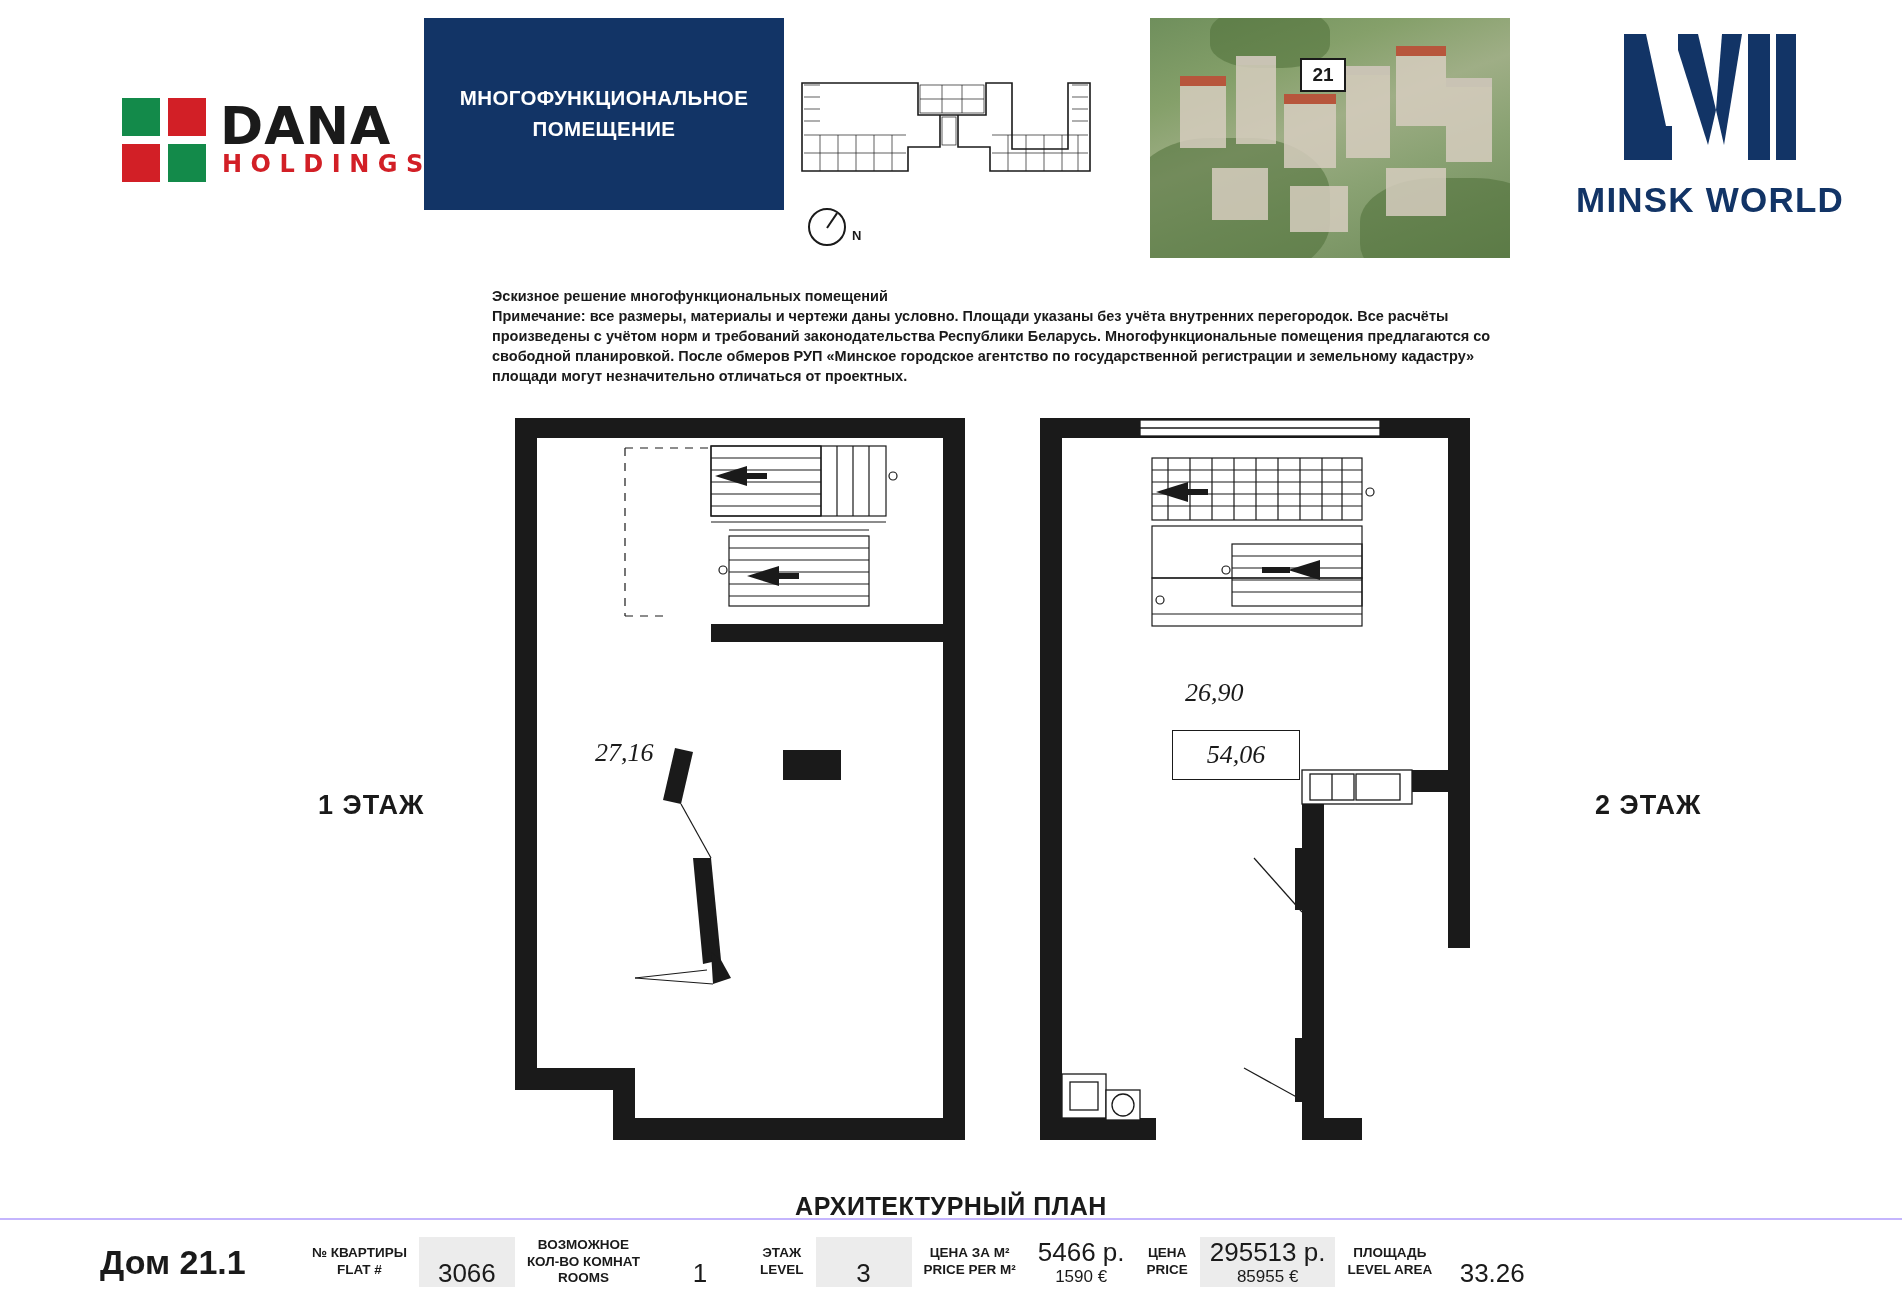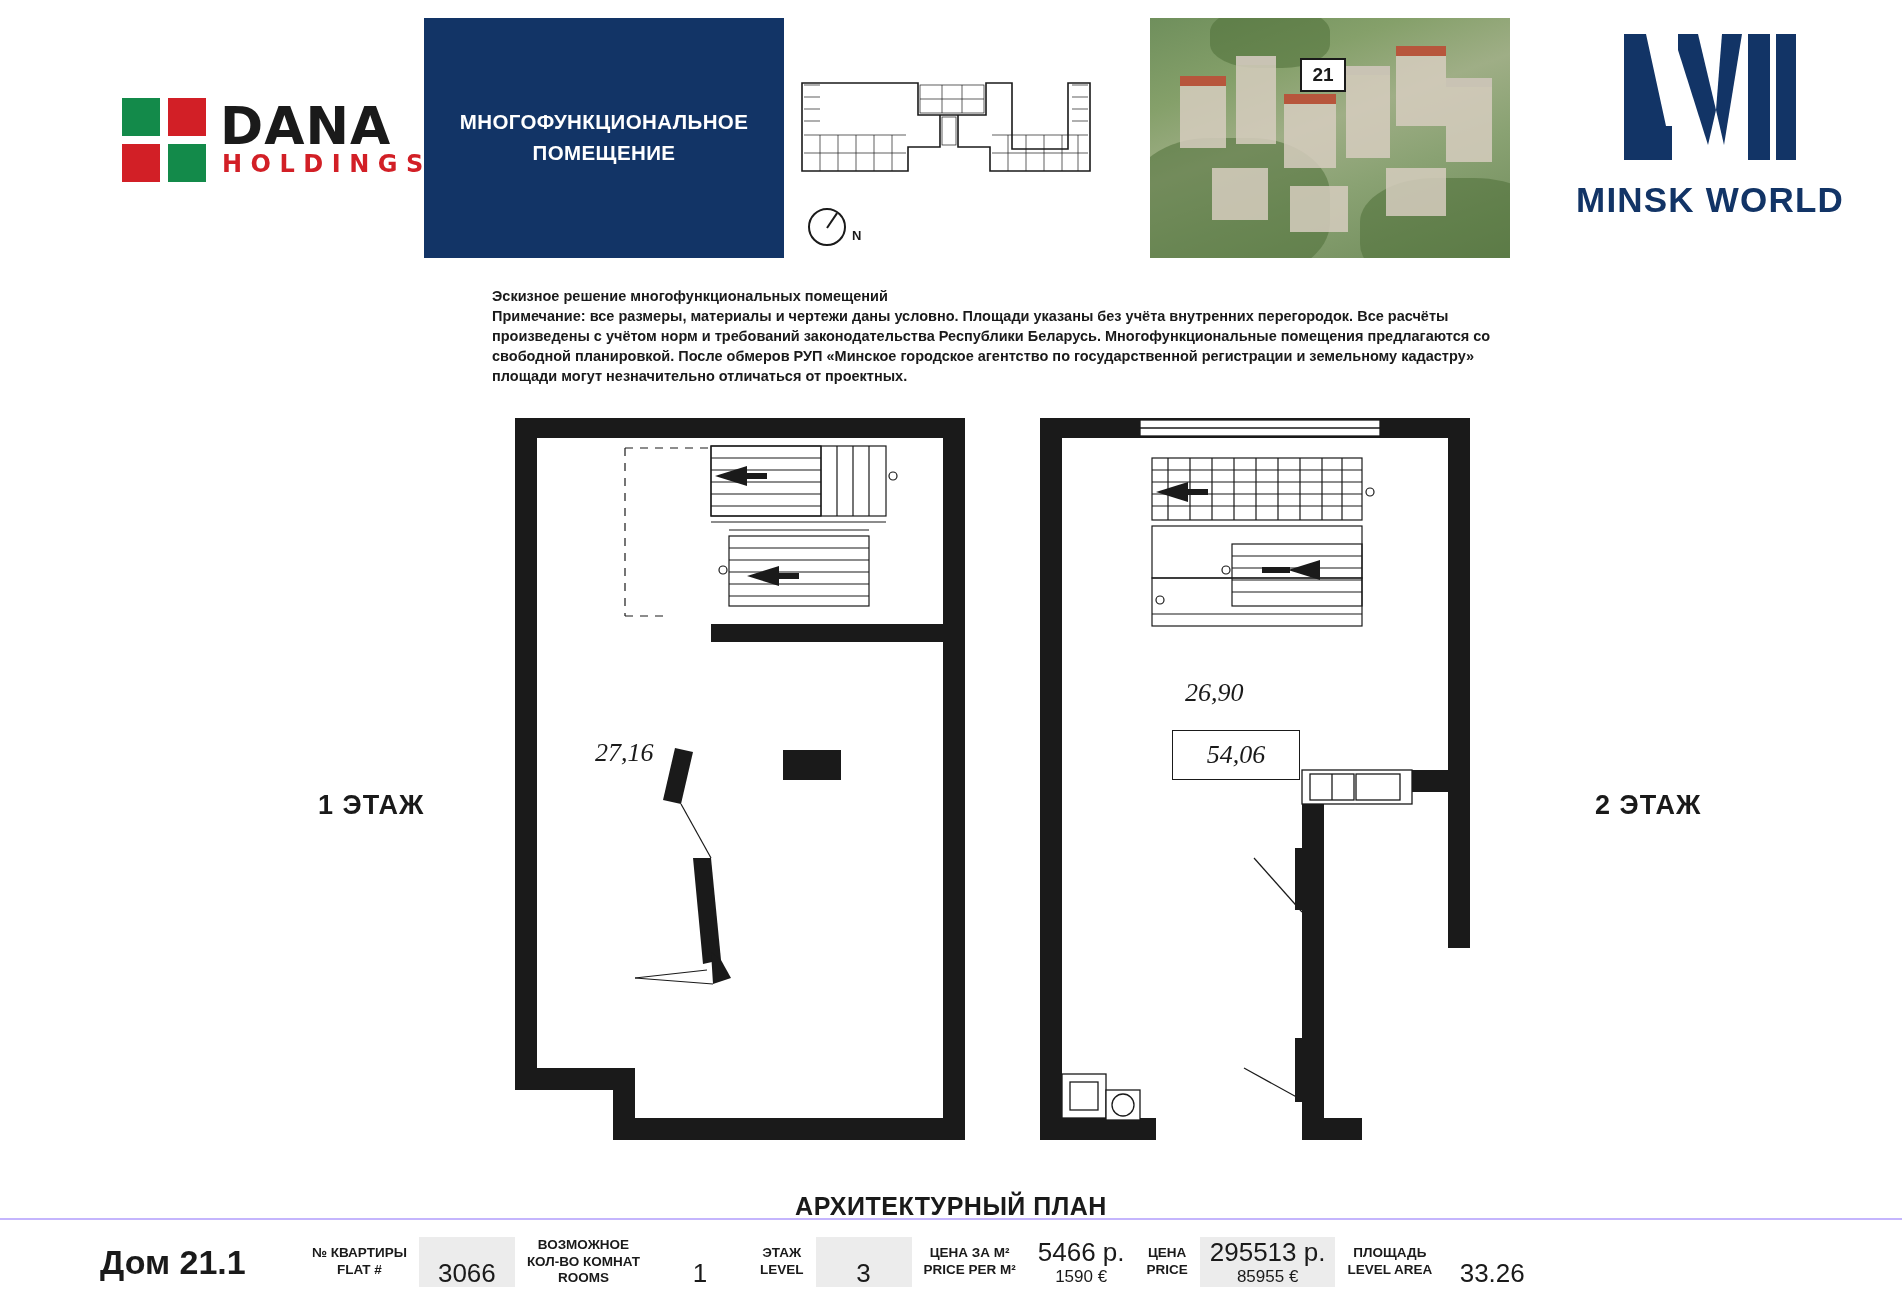--- a/index.html
+++ b/index.html
@@ -57,21 +57,21 @@
     font-weight: bold;
     letter-spacing: 8.5px;
     color: #d21f26;
     font-family: "DejaVu Sans", sans-serif;
   }
 
   
   .title-box {
     position: absolute;
     left: 424px; top: 18px;
-    width: 360px; height: 240px;
+    width: 360px; height: 192px;
     background: #123466;
     display: flex;
     align-items: center;
     justify-content: center;
     flex-direction: column;
   }
   .title-box-text {
     color: #ffffff;
     font-size: 20.5px;
     font-weight: bold;

